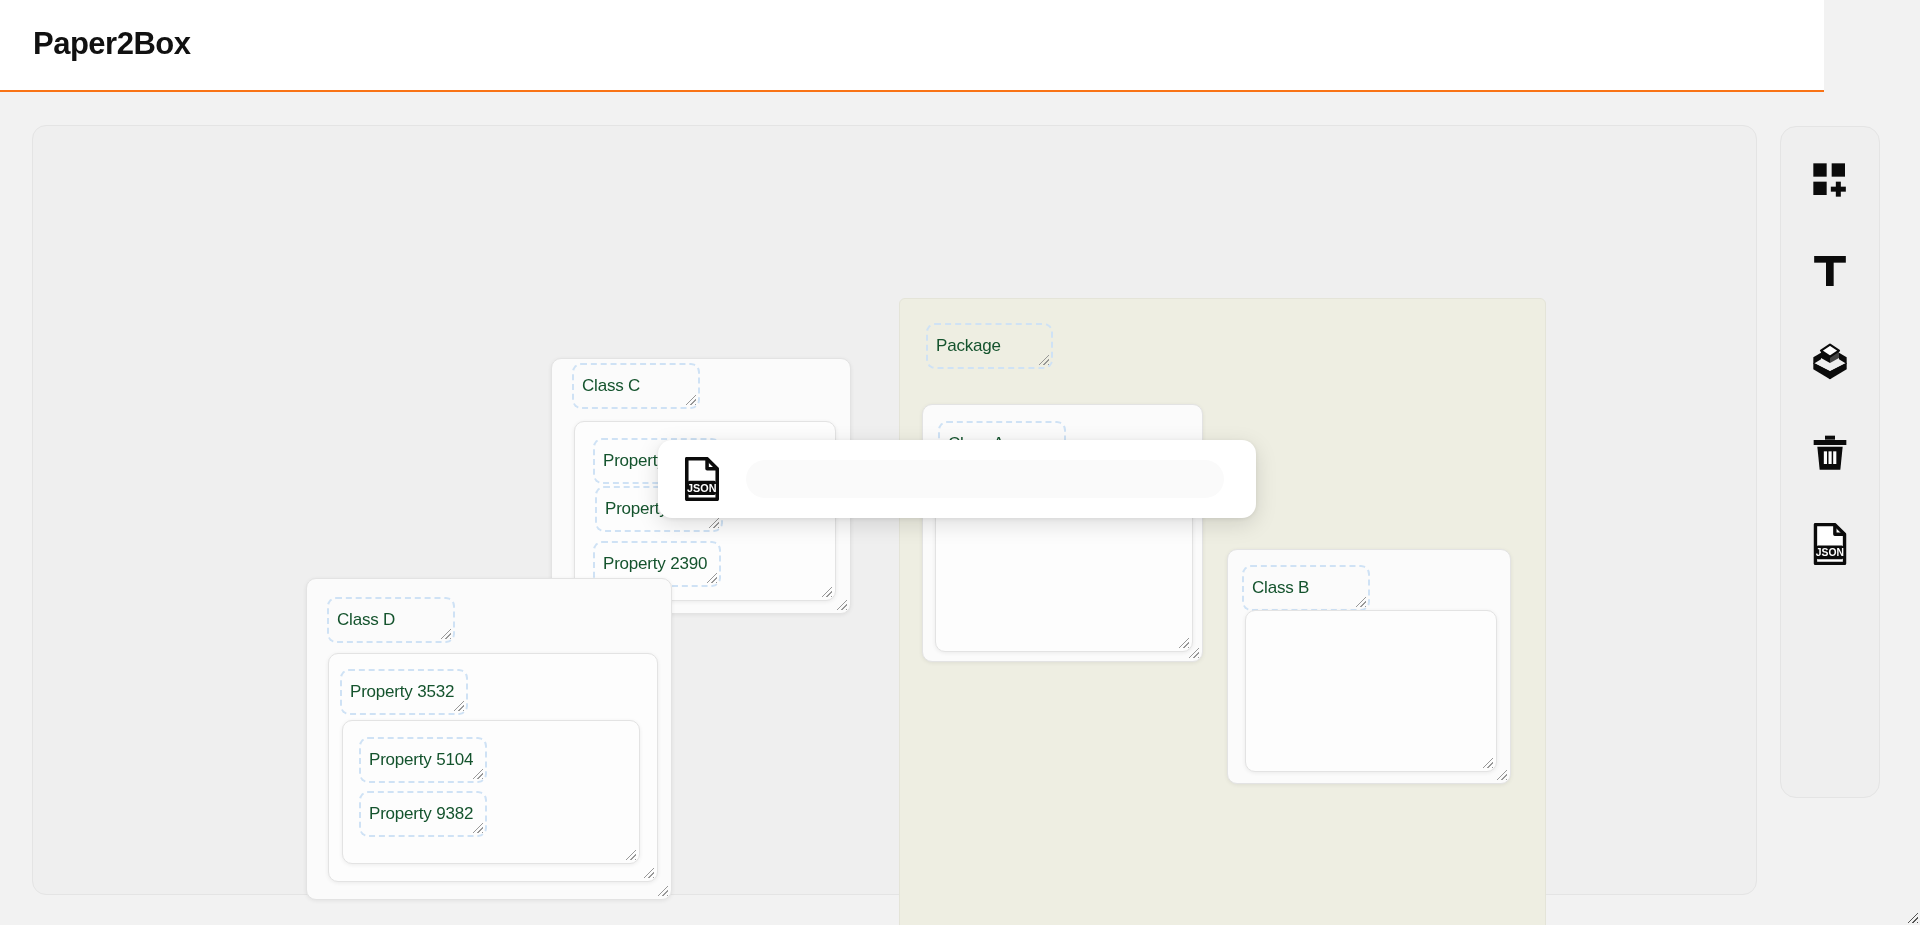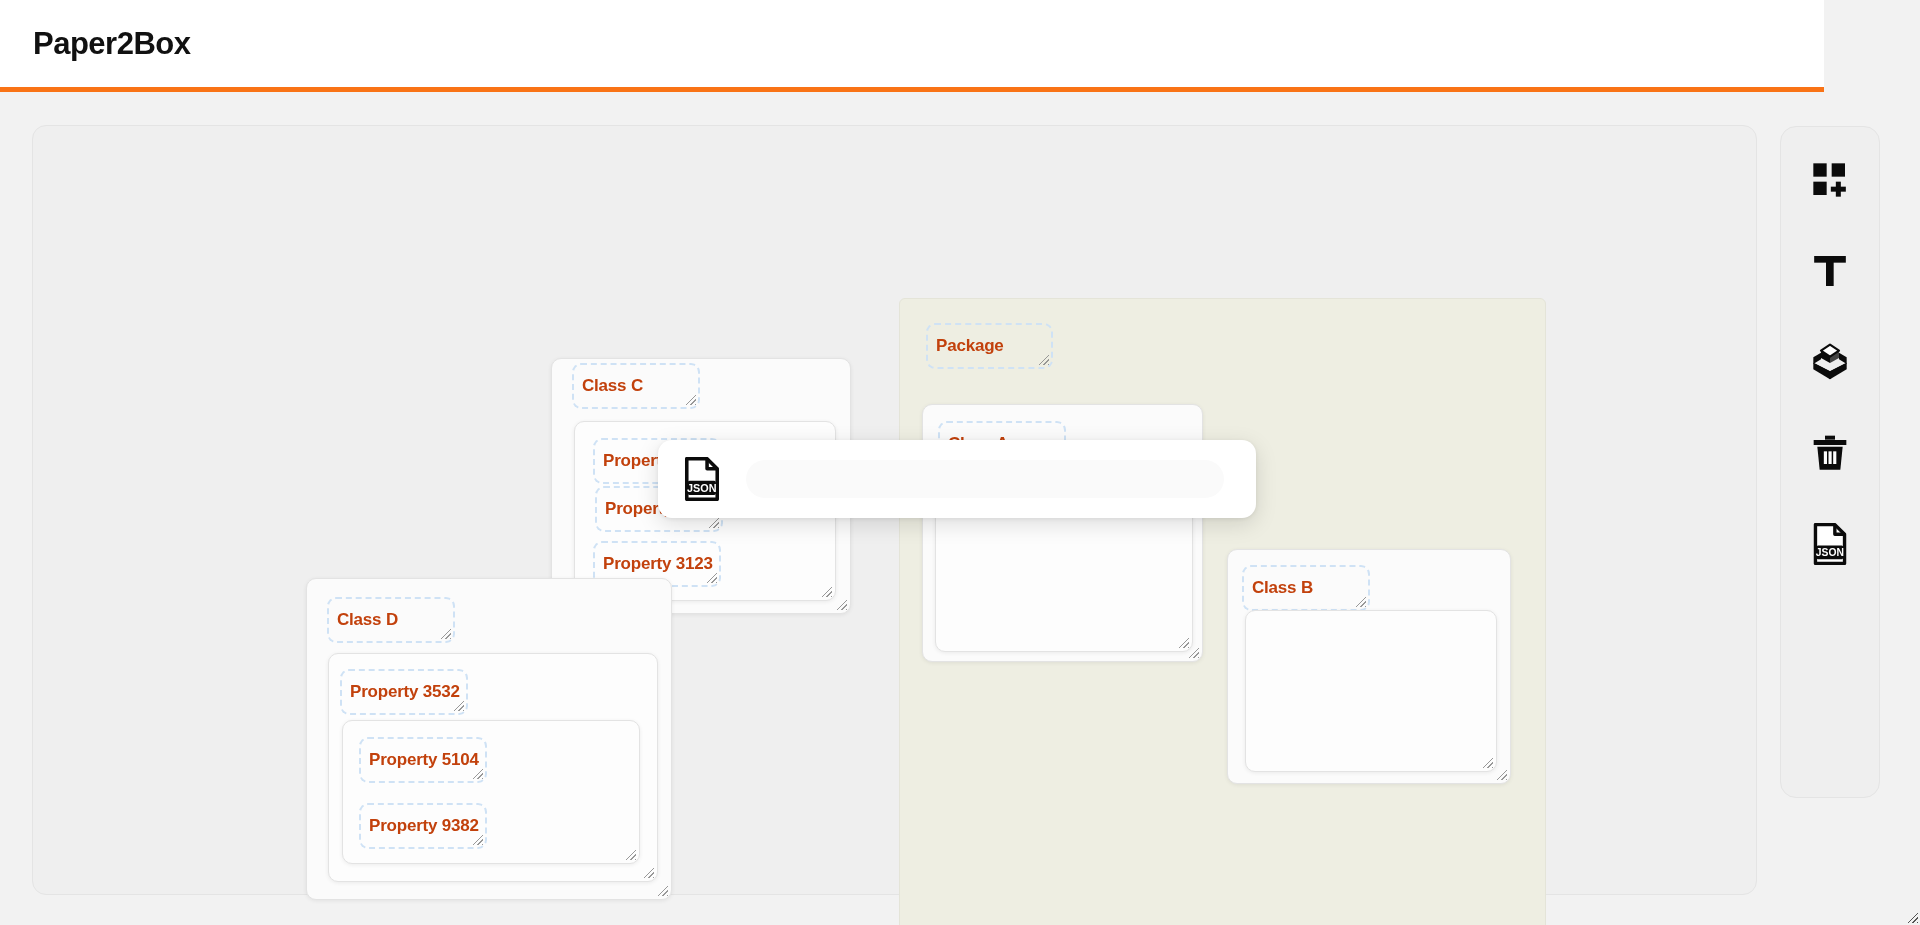--- a/index.html
+++ b/index.html
@@ -9,21 +9,21 @@
     font-family: "Liberation Sans", sans-serif;
     overflow: hidden;
   }
 
   
   #app-header {
     position: absolute;
     left: 0; top: 0;
     width: 1824px; height: 92px;
     background: #ffffff;
-    border-bottom: 5px solid #f97316;
+    border-bottom: 2px solid #f97316;
   }
   #app-title {
     position: absolute;
     left: 33px; top: 26px;
     font-size: 31px;
     font-weight: 700;
     letter-spacing: -0.5px;
     color: #111111;
   }
 
@@ -74,22 +74,22 @@
     position: absolute;
     border: 2px dashed #cfe2f5;
     border-radius: 9px;
     background: transparent;
     display: flex;
     align-items: center;
     padding-left: 8px;
   }
   .label-box .txt {
     font-size: 17px;
-    font-weight: 700;
-    color: #c2410c;
+    font-weight: 400;
+    color: #14532d;
     white-space: nowrap;
     letter-spacing: -0.2px;
   }
   .label-box .rz { right: 2px; bottom: 2px; }
 
   
   #toolbar {
     position: absolute;
     left: 1780px; top: 126px;
     width: 100px; height: 672px;
@@ -164,21 +164,21 @@
       <div class="box plain shadowed" style="left: 22px; top: 62px; width: 262px; height: 180px;">
         <div class="label-box" style="left: 18px; top: 16px; width: 128px; height: 46px;">
           <span class="txt">Property 3452</span>
           <div class="rz"></div>
         </div>
         <div class="label-box" style="left: 20px; top: 64px; width: 128px; height: 46px;">
           <span class="txt">Property 3341</span>
           <div class="rz"></div>
         </div>
         <div class="label-box" style="left: 18px; top: 119px; width: 128px; height: 46px;">
-          <span class="txt">Property 3123</span>
+          <span class="txt">Property 2390</span>
           <div class="rz"></div>
         </div>
         <div class="rz"></div>
       </div>
       <div class="rz"></div>
     </div>
     <div class="box package" style="left: 866px; top: 172px; width: 647px; height: 646px;">
       <div class="label-box" style="left: 26px; top: 24px; width: 127px; height: 46px;">
         <span class="txt">Package</span>
         <div class="rz"></div>
@@ -212,21 +212,21 @@
       <div class="box plain shadowed" style="left: 21px; top: 74px; width: 330px; height: 229px; padding-left: 36px;">
         <div class="label-box" style="left: 11px; top: 15px; width: 128px; height: 46px;">
           <span class="txt">Property 3532</span>
           <div class="rz"></div>
         </div>
         <div class="box plain shadowed" style="left: 13px; top: 66px; width: 298px; height: 144px;">
           <div class="label-box" style="left: 16px; top: 16px; width: 128px; height: 46px;">
             <span class="txt">Property 5104</span>
             <div class="rz"></div>
           </div>
-          <div class="label-box" style="left: 16px; top: 82px; width: 128px; height: 46px;">
+          <div class="label-box" style="left: 16px; top: 70px; width: 128px; height: 46px;">
             <span class="txt">Property 9382</span>
             <div class="rz"></div>
           </div>
           <div class="rz"></div>
         </div>
         <div class="rz"></div>
       </div>
       <div class="rz"></div>
     </div>
   </div>

